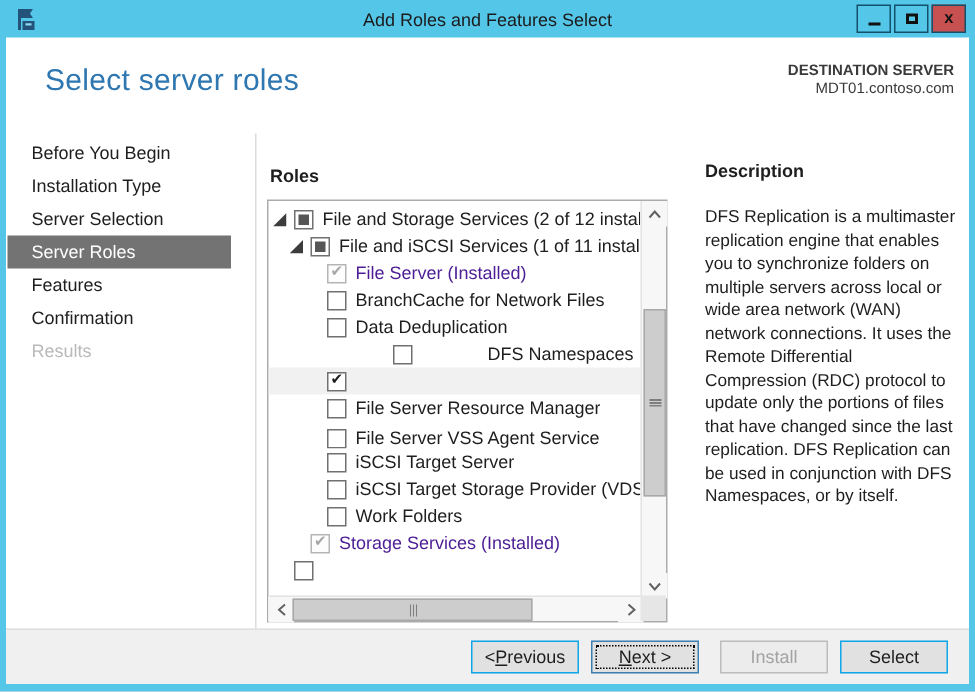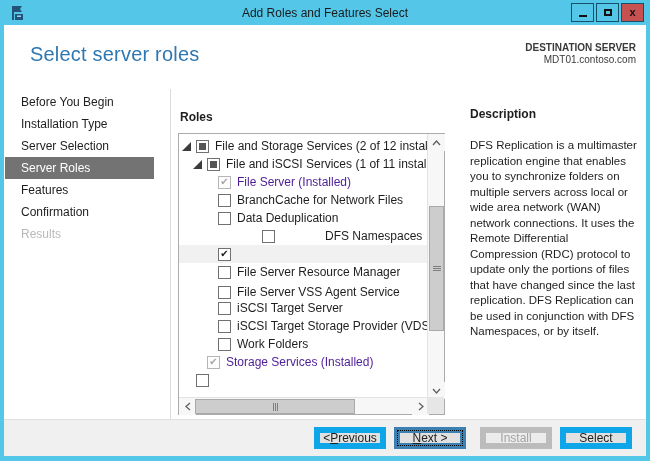--- a/index.html
+++ b/index.html
@@ -129,21 +129,21 @@
   .desc-title{ font-size:12px; font-weight:bold; color:#1e1e1e; }
   .desc-body{ margin-top:17px; font-size:11.5px; line-height:15.5px; color:#1e1e1e; }
 
   .footer{
     position:absolute; left:0; right:0; bottom:0; height:37px;
     background:#f0f0f0; border-top:1px solid #dfdfdf;
     display:flex; align-items:center; justify-content:flex-end; padding-right:14px;
   }
   .btn{
     width:72px; height:22px; font-size:12px; color:#1e1e1e;
-    background:#e1e1e1; border:6px solid #0ea5e9;
+    background:#e1e1e1; border:1px solid #0ea5e9;
     display:flex; align-items:center; justify-content:center; cursor:default;
   }
   .btn + .btn{ margin-left:8px; }
   .btn.gap-before{ margin-left:14px; }
   .btn.focused{ outline:1px dotted #000; outline-offset:-4px; border-color:#3c7fb1; }
   .btn.disabled{ color:#a3a3a3; border-color:#bcbcbc; background:#ececec; }
   .btn u{ text-decoration:underline; }
 </style>
 </head>
 <body>

